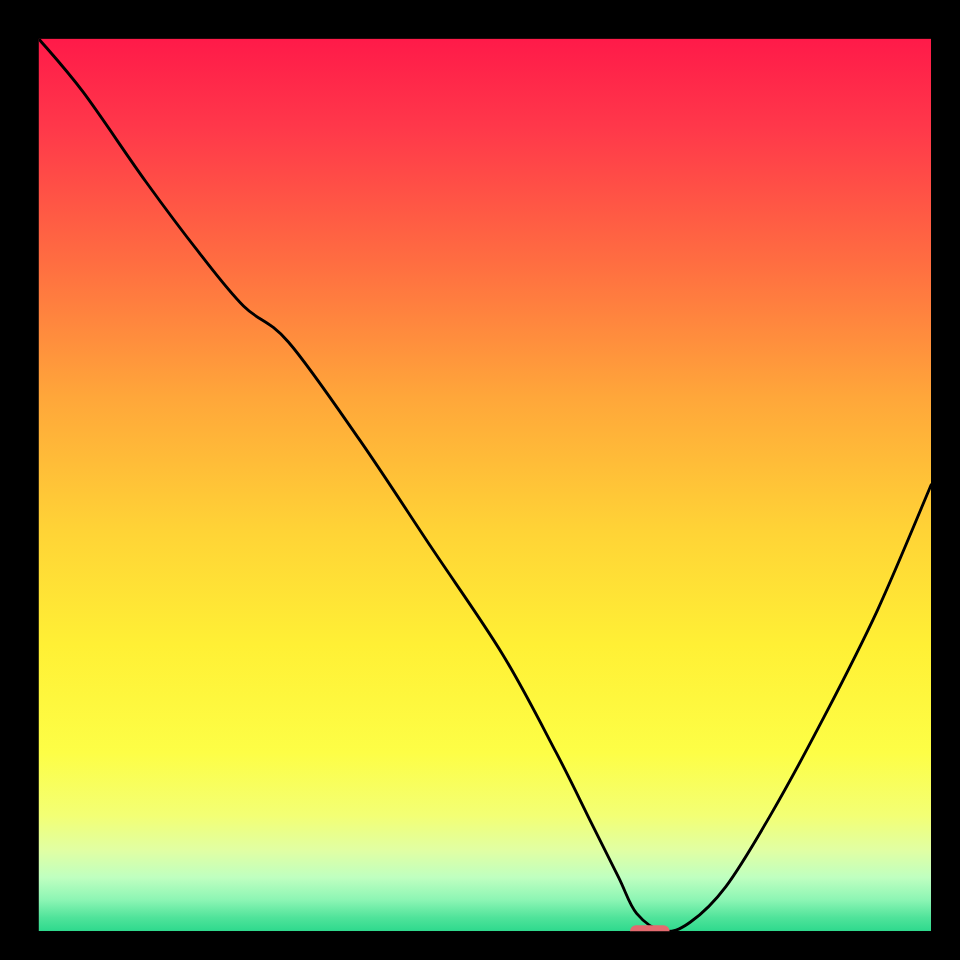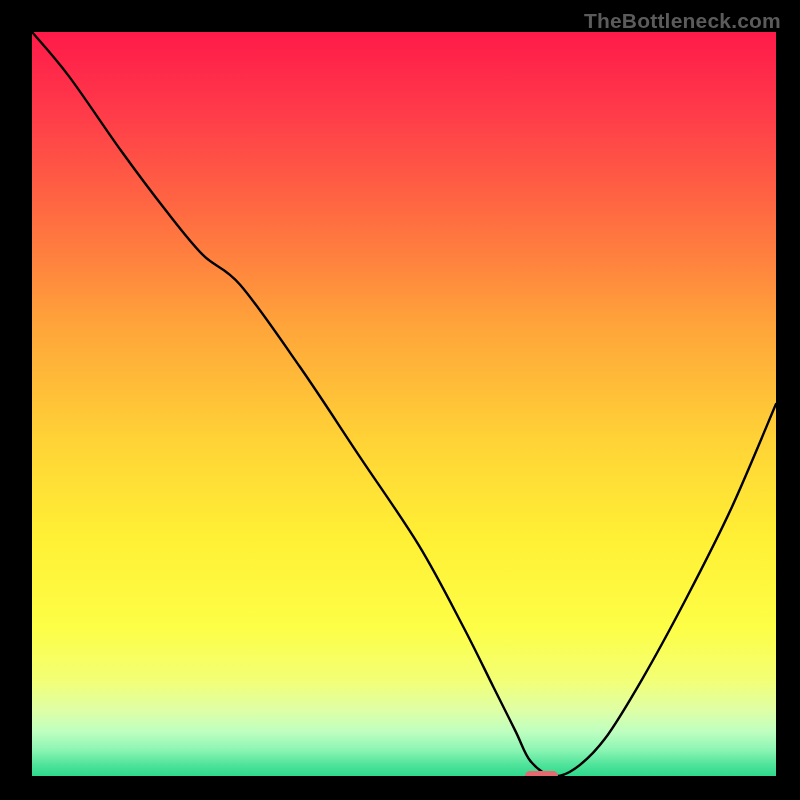--- a/index.html
+++ b/index.html
@@ -51,21 +51,20 @@
   .marker {
     position: absolute;
     border-radius: 999px;
     background: #e46a6f;
   }
 </style>
 </head>
 <body>
 <div class="frame">
 
-  <div class="watermark">TheBottleneck.com</div>
 
   <div class="plot-area">
     <svg class="gradient-bg" viewBox="0 0 744 744" preserveAspectRatio="none">
       <defs>
         <linearGradient id="bgGrad" x1="0" y1="0" x2="0" y2="1">
             <stop offset="0%" stop-color="#ff1a49"></stop>
             <stop offset="10%" stop-color="#ff384a"></stop>
             <stop offset="25%" stop-color="#ff6d41"></stop>
             <stop offset="40%" stop-color="#ffa63a"></stop>
             <stop offset="55.00000000000001%" stop-color="#ffd336"></stop>

